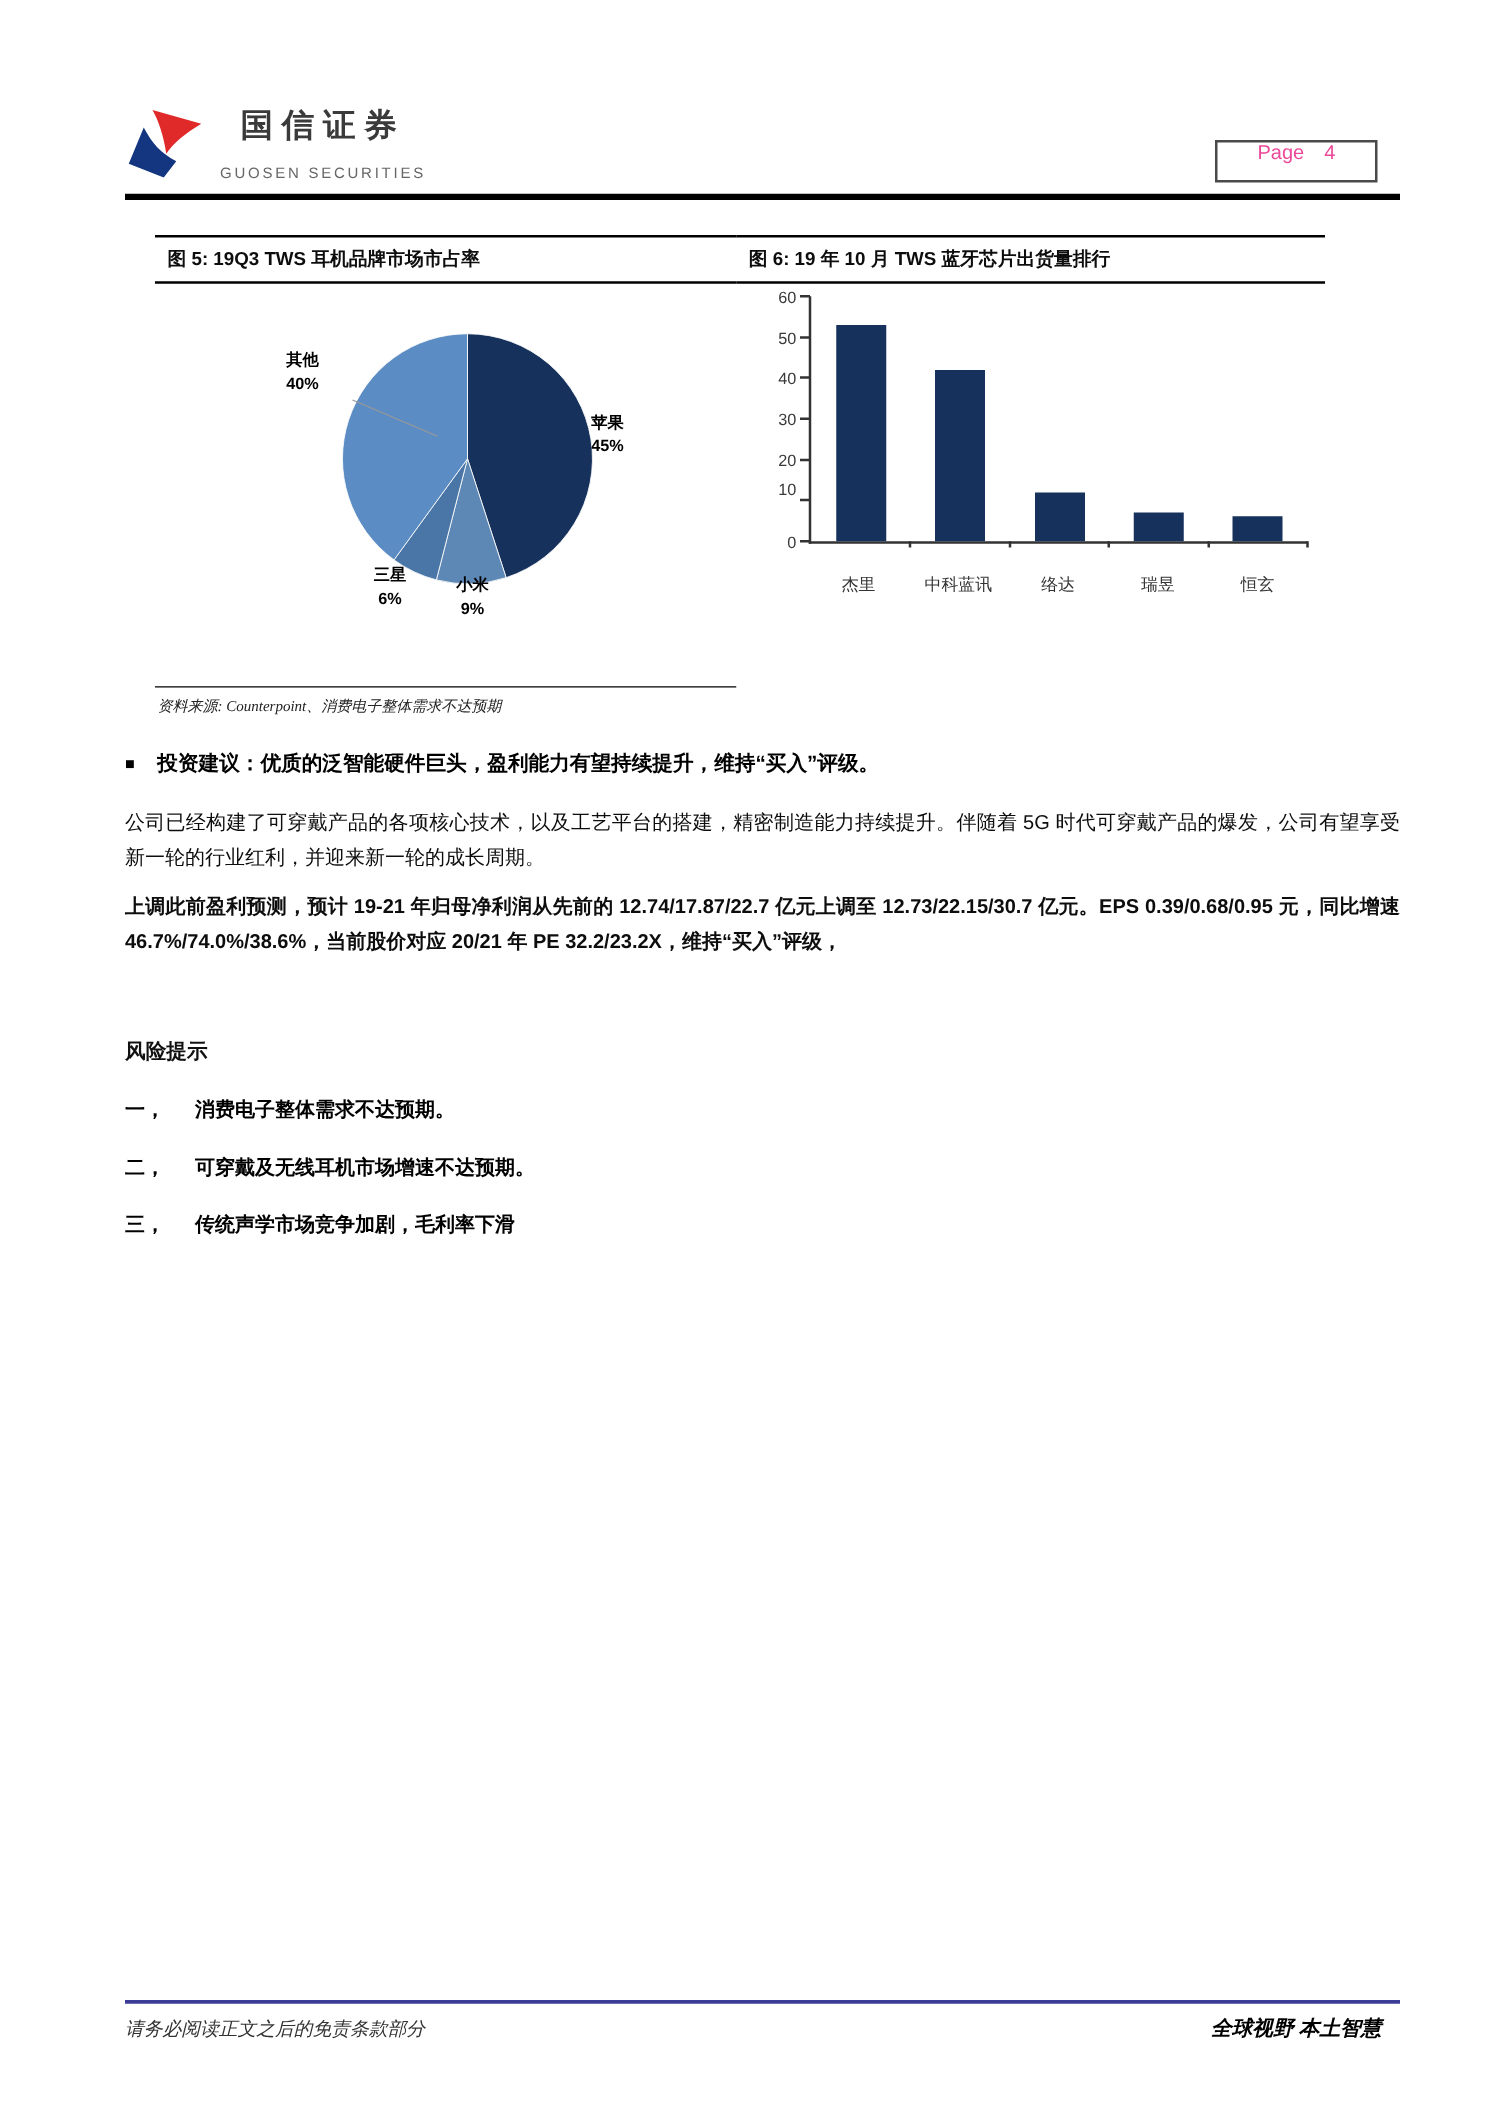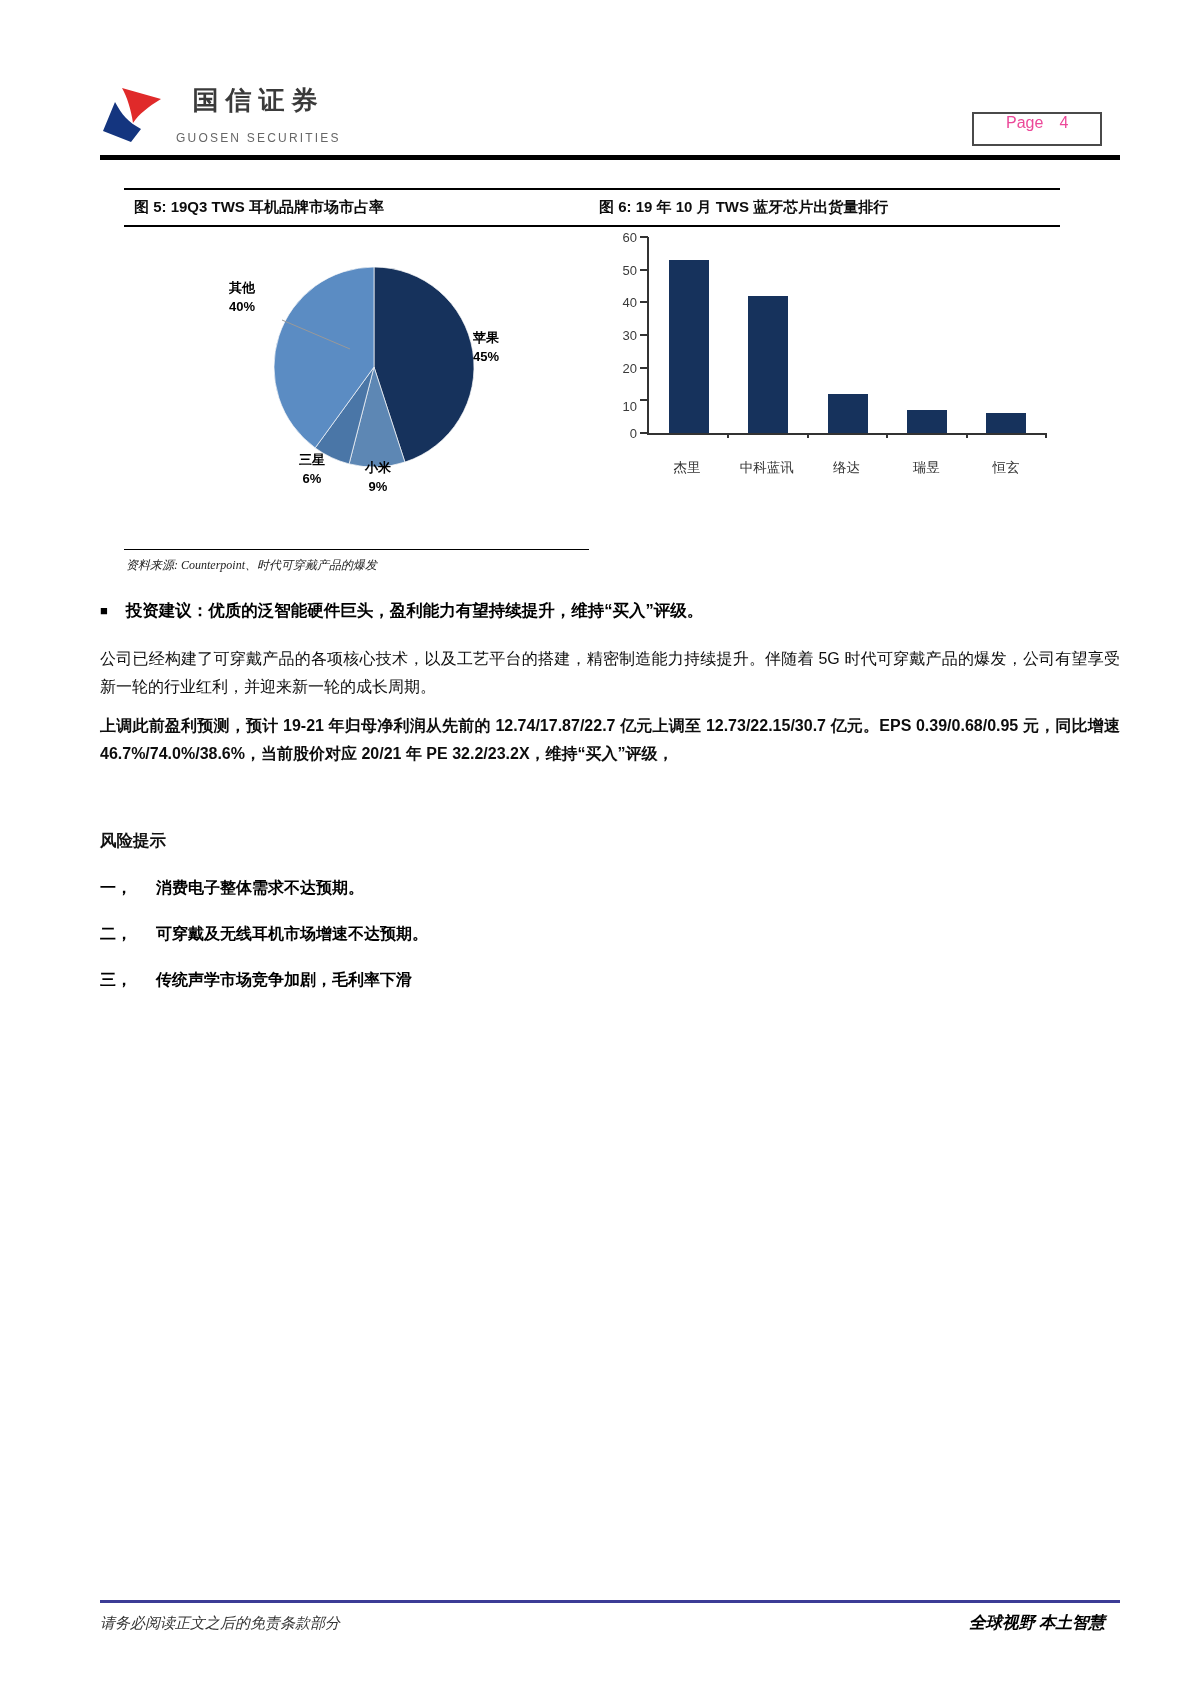--- a/index.html
+++ b/index.html
@@ -121,31 +121,31 @@
         </div>
         <div class="pie-label" style="left:148px; top:224px; width:80px;">
           <span>三星</span>
           <span>6%</span>
         </div>
         <div class="pie-label" style="left:214px; top:232px; width:80px;">
           <span>小米</span>
           <span>9%</span>
         </div>
       </div>
-      <div class="fig-source">资料来源: Counterpoint、时代可穿戴产品的爆发</div>
+      <div class="fig-source">资料来源: Counterpoint、消费电子整体需求不达预期</div>
     </div>
 
     <div class="figure f6">
       <div class="fig-title">图 6: 19 年 10 月 TWS 蓝牙芯片出货量排行</div>
       <div class="fig-body">
         <div class="bar-wrap">
           <div class="bar-plot">
               <div class="ylabel" style="bottom: -8px;">0</div>
               <div class="ytick" style="bottom: -1px;"></div>
-              <div class="ylabel" style="bottom: 19px;">10</div>
+              <div class="ylabel" style="bottom: 34px;">10</div>
               <div class="ytick" style="bottom: 31.6667px;"></div>
               <div class="ylabel" style="bottom: 57.3333px;">20</div>
               <div class="ytick" style="bottom: 64.3333px;"></div>
               <div class="ylabel" style="bottom: 90px;">30</div>
               <div class="ytick" style="bottom: 97px;"></div>
               <div class="ylabel" style="bottom: 122.667px;">40</div>
               <div class="ytick" style="bottom: 129.667px;"></div>
               <div class="ylabel" style="bottom: 155.333px;">50</div>
               <div class="ytick" style="bottom: 162.333px;"></div>
               <div class="ylabel" style="bottom: 188px;">60</div>

